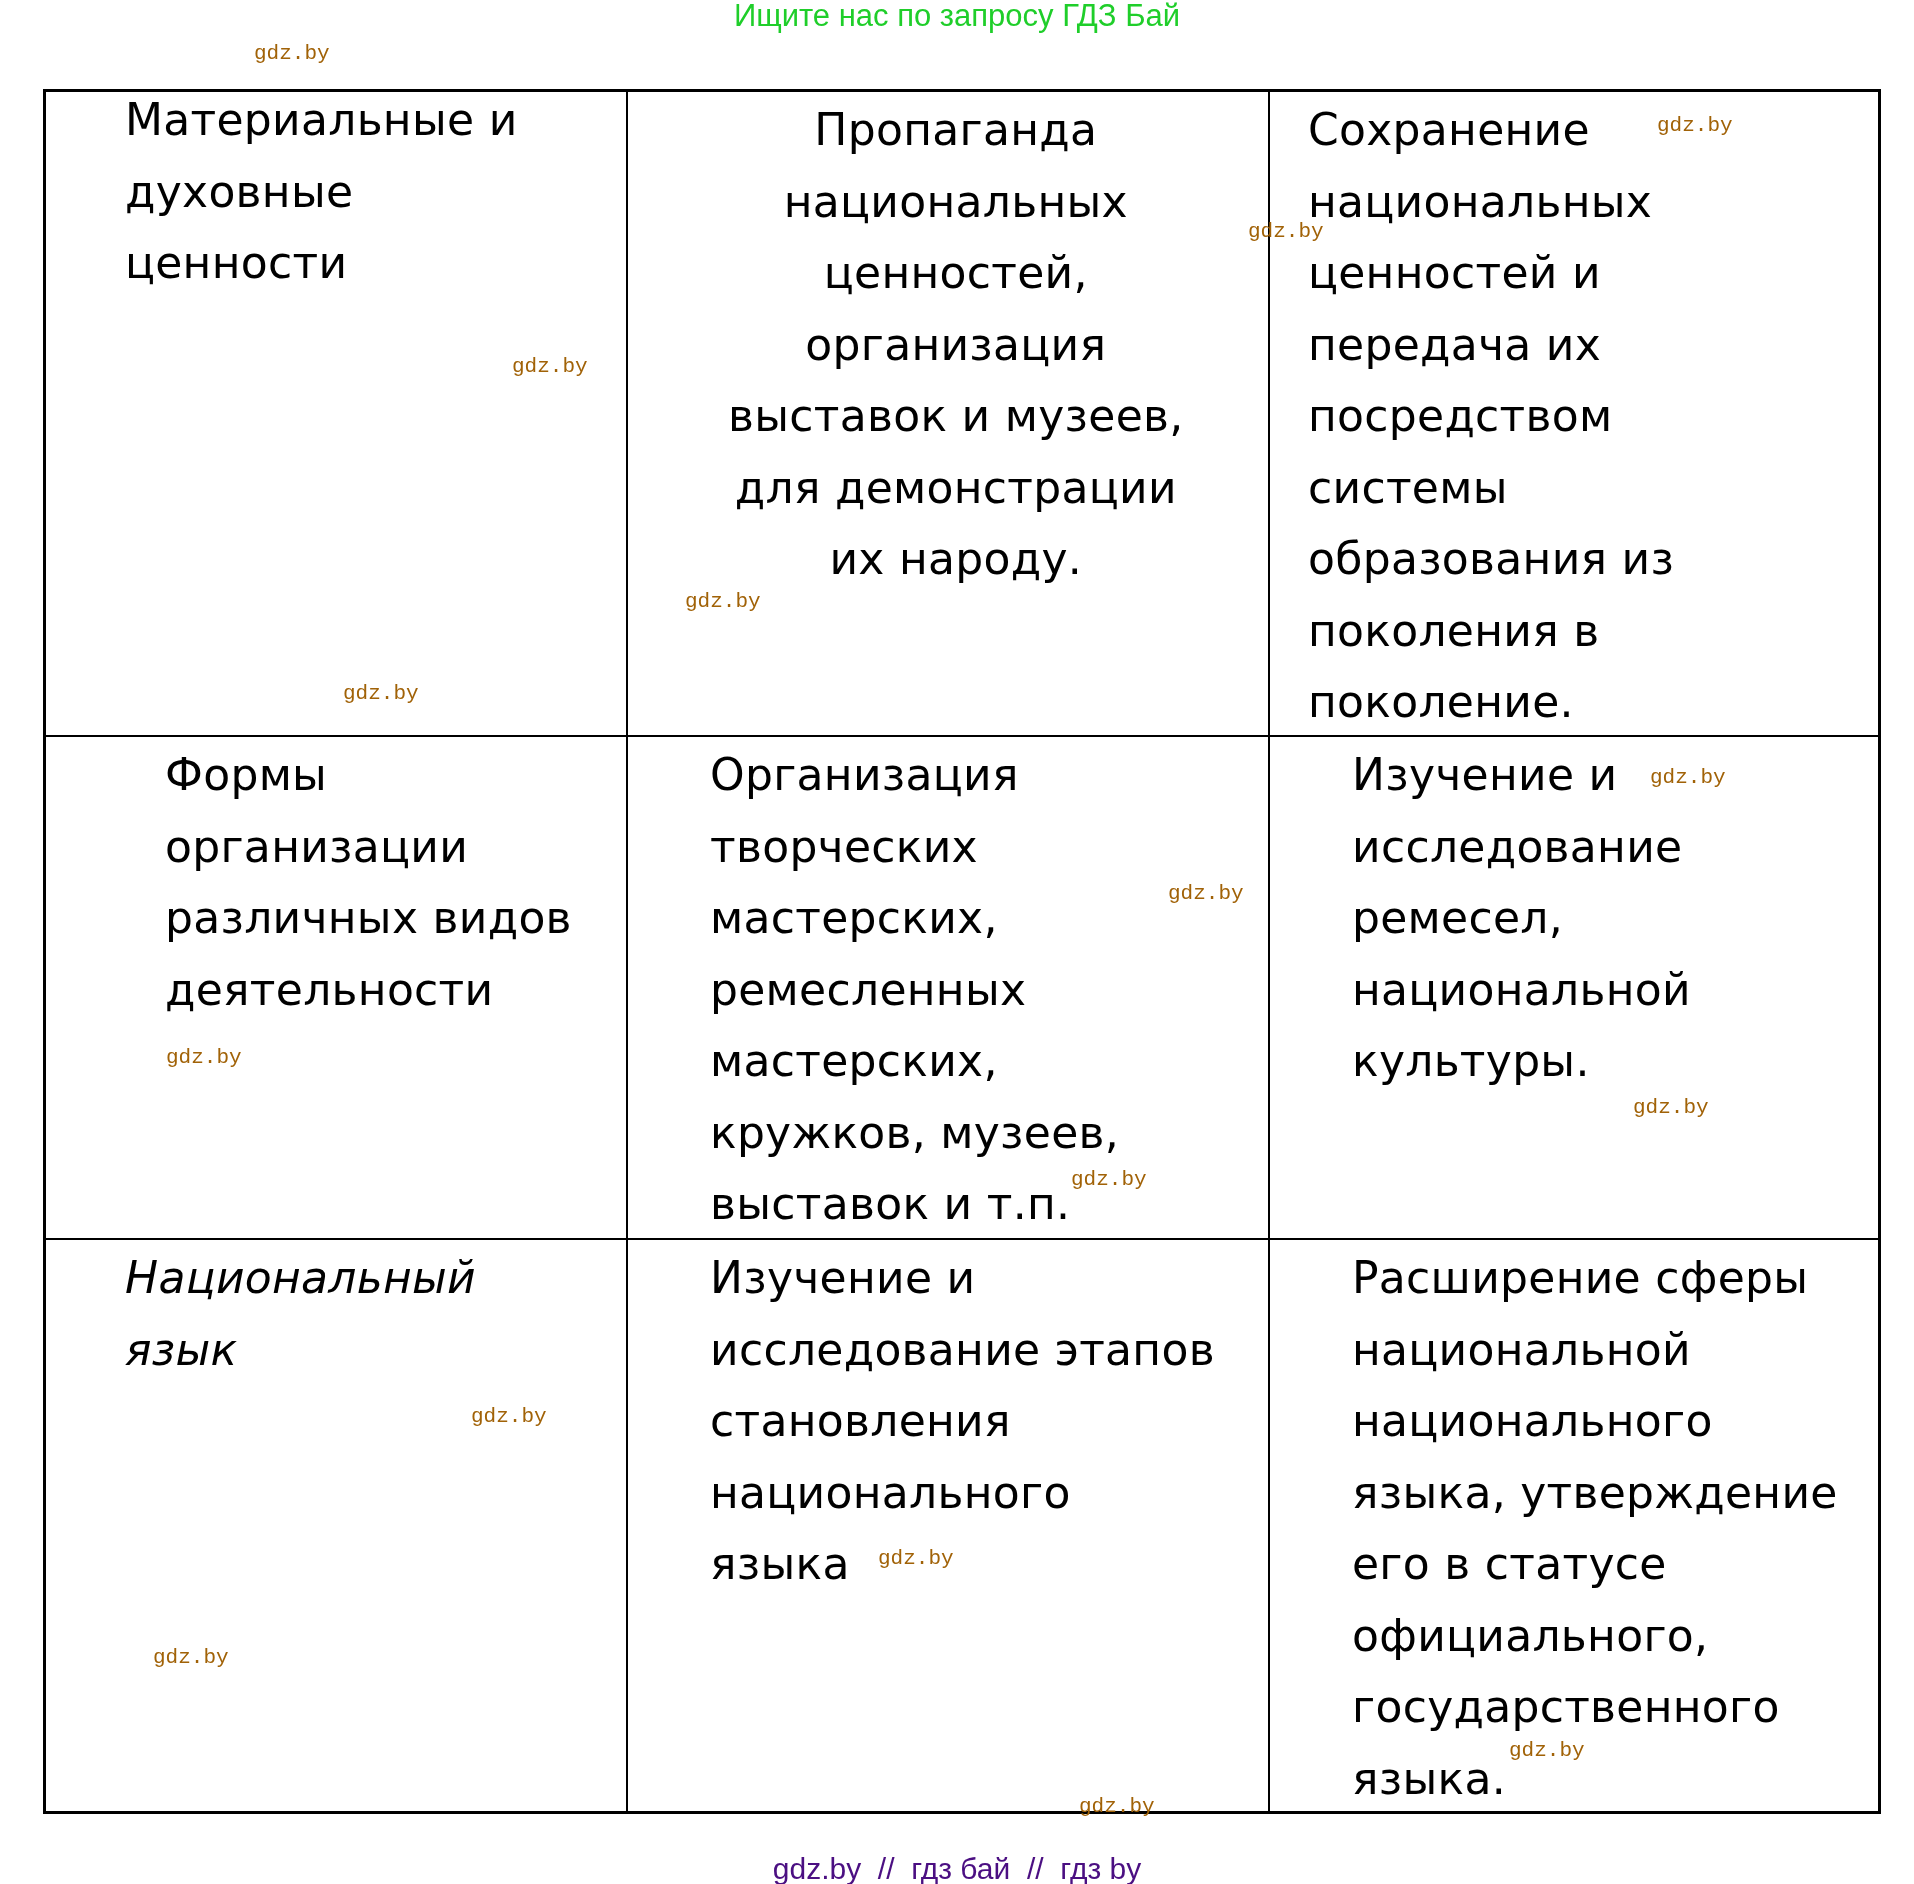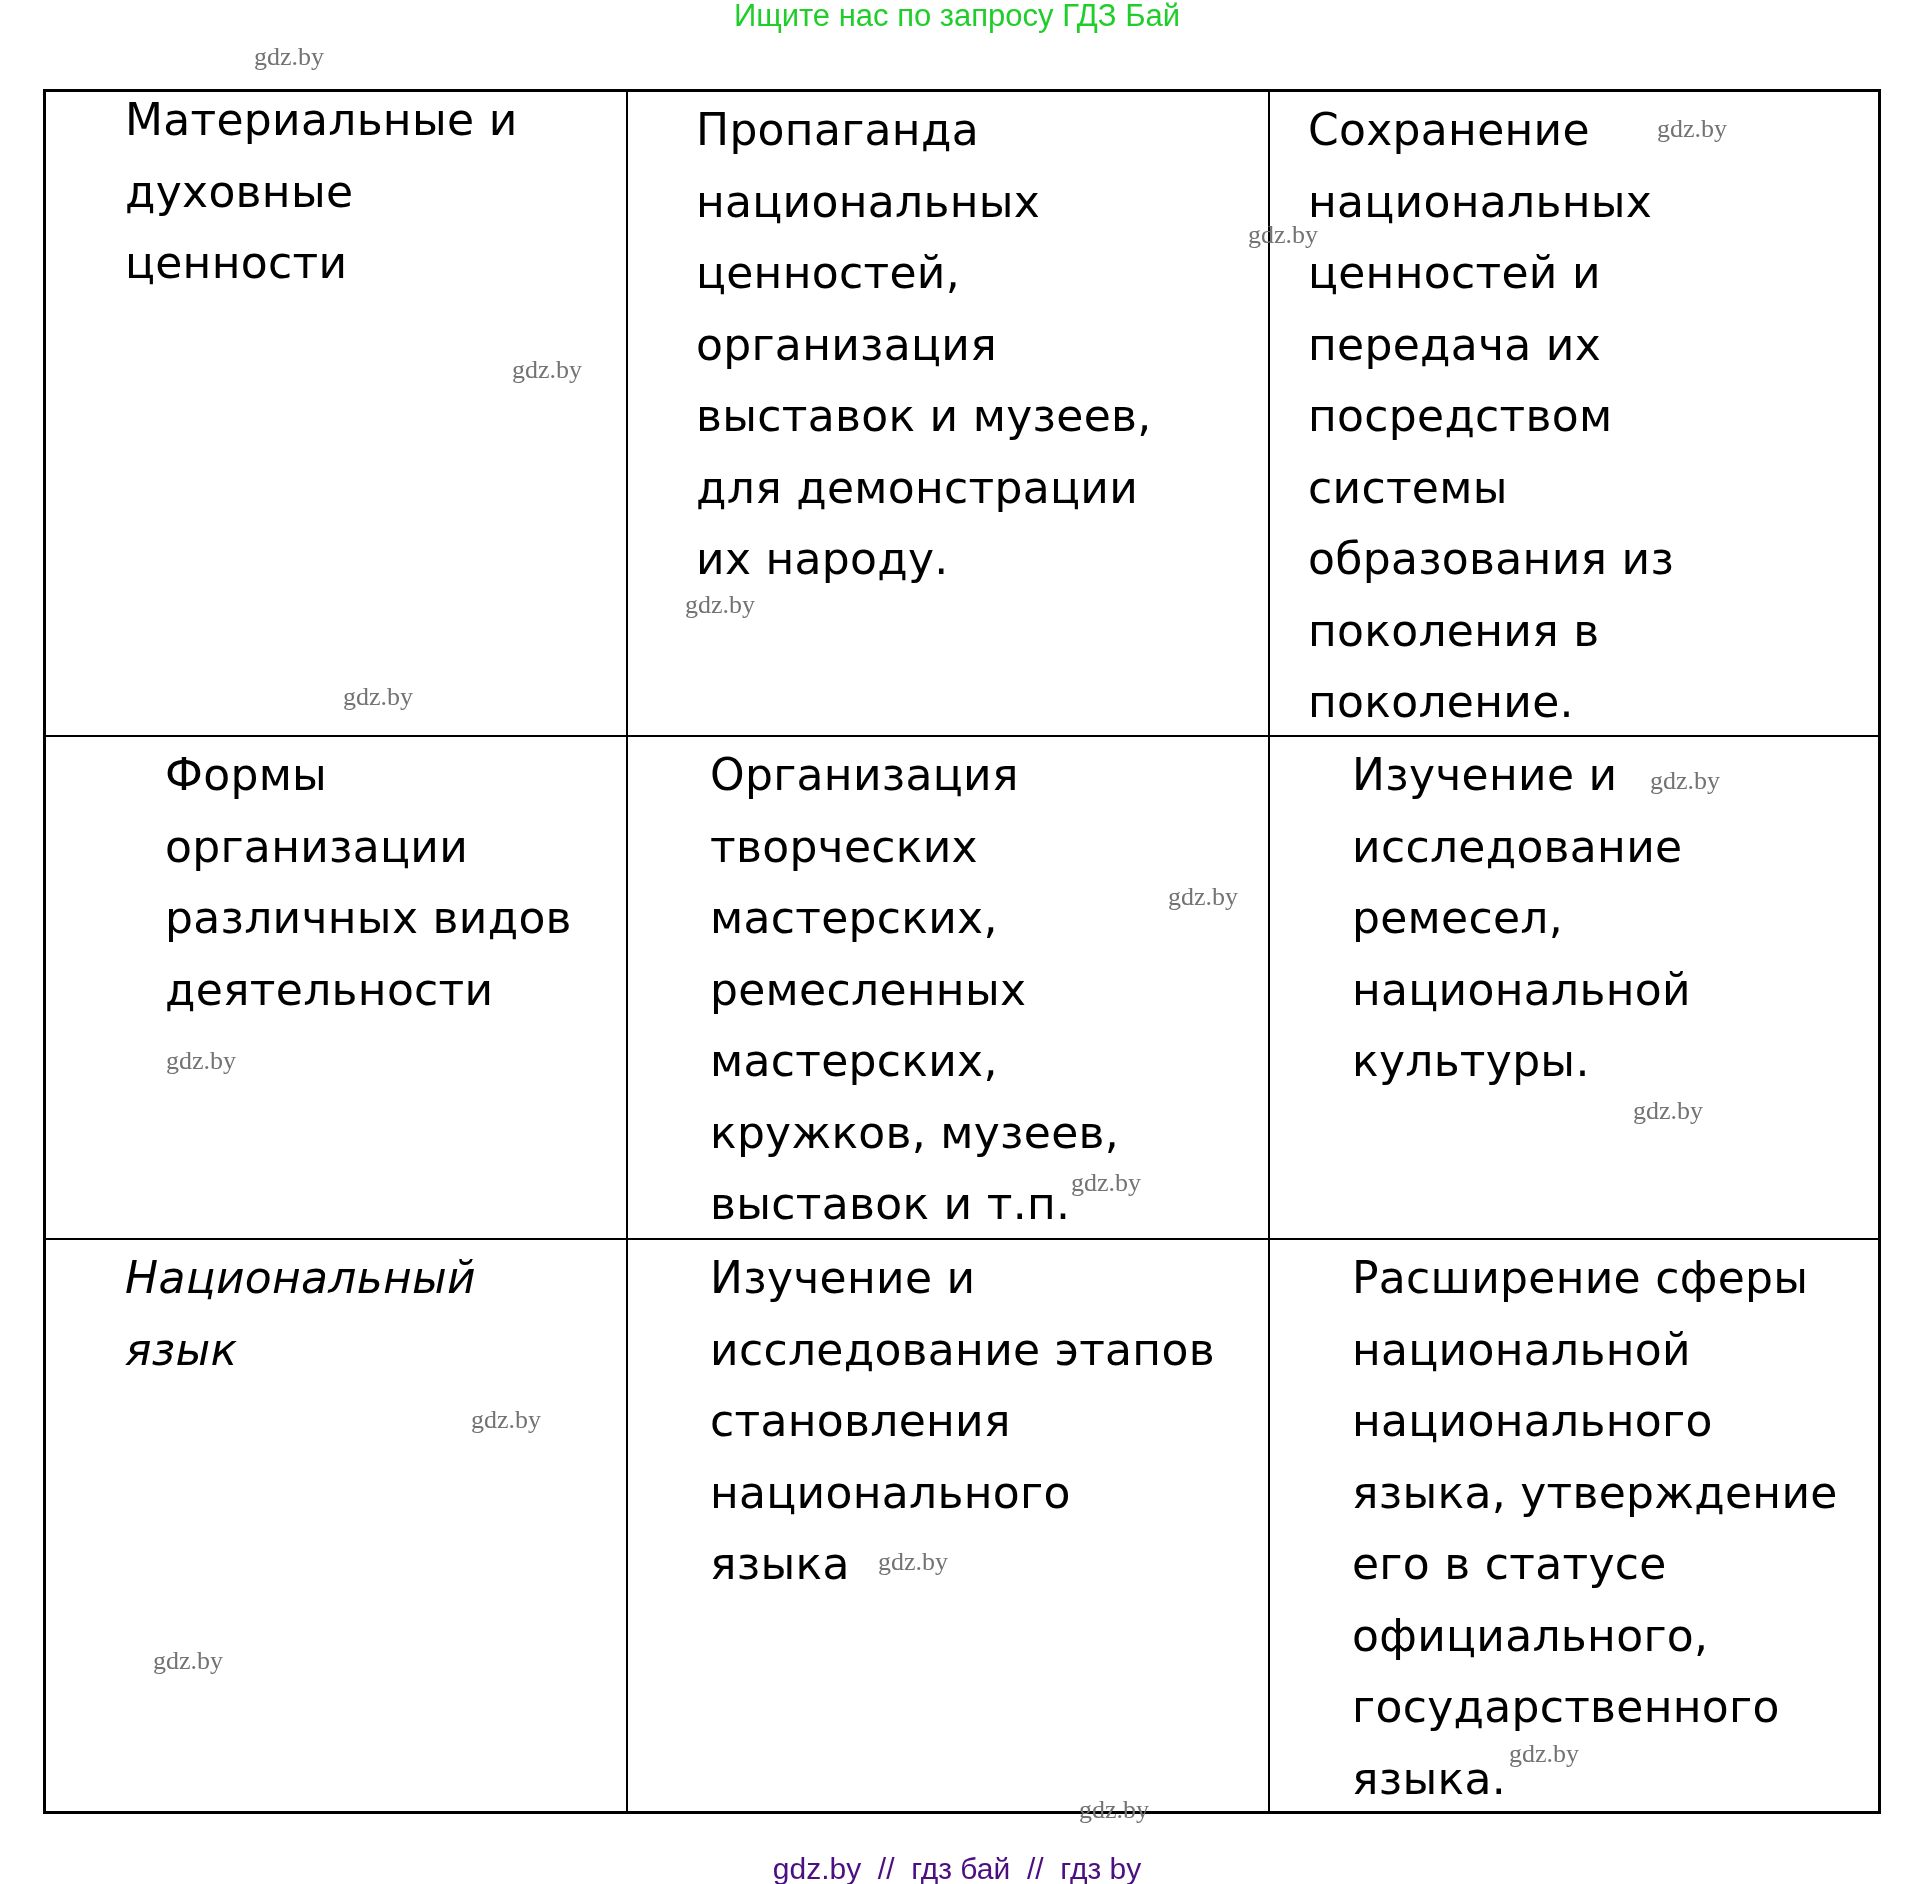--- a/index.html
+++ b/index.html
@@ -8,38 +8,38 @@
   .header { position: absolute; left: 0; width: 1914px; top: -2px; text-align: center;
             font-family: "Liberation Sans", sans-serif; font-size: 31px; }
   .footer { position: absolute; left: 0; width: 1914px; top: 1852px; text-align: center;
             font-family: "Liberation Sans", sans-serif; font-size: 30px; white-space: pre; }
   .grid { position: absolute; left: 43px; top: 89px; width: 1838px; height: 1725px;
           border: 3px solid #000; box-sizing: border-box; }
   .vline { position: absolute; top: 89px; height: 1725px; width: 2px; background: #000; }
   .hline { position: absolute; left: 43px; width: 1838px; height: 2px; background: #000; }
   .cell-text { position: absolute; font-family: "DejaVu Sans", sans-serif; font-size: 44px;
                line-height: 71.5px; letter-spacing: 0.3px; white-space: pre; color: #000; }
-  .wm { position: absolute; font-family: Liberation Serif, serif; font-size: 26px;
-        color: #737373; white-space: nowrap; }
+  .wm { position: absolute; font-family: Liberation Mono, monospace; font-size: 21px;
+        color: #a16207; white-space: nowrap; }
 </style>
 </head>
 <body>
 
 <div class="header" style="color:#1fce2a;">Ищите нас по запросу ГДЗ Бай</div>
 
 <div class="grid"></div>
 <div class="vline" style="left:626px;"></div>
 <div class="vline" style="left:1268px;"></div>
 <div class="hline" style="top:735px;"></div>
 <div class="hline" style="top:1238px;"></div>
 
 <div class="cell-text" style="left:125px; top:84px;">Материальные и
 духовные
 ценности</div>
-<div class="cell-text" style="left:696px; top:94px;">Пропаганда
+<div class="cell-text" style="left:728px; top:94px;text-align:center;">Пропаганда
 национальных
 ценностей,
 организация
 выставок и музеев,
 для демонстрации
 их народу.</div>
 <div class="cell-text" style="left:1308px; top:94px;">Сохранение
 национальных
 ценностей и
 передача их

